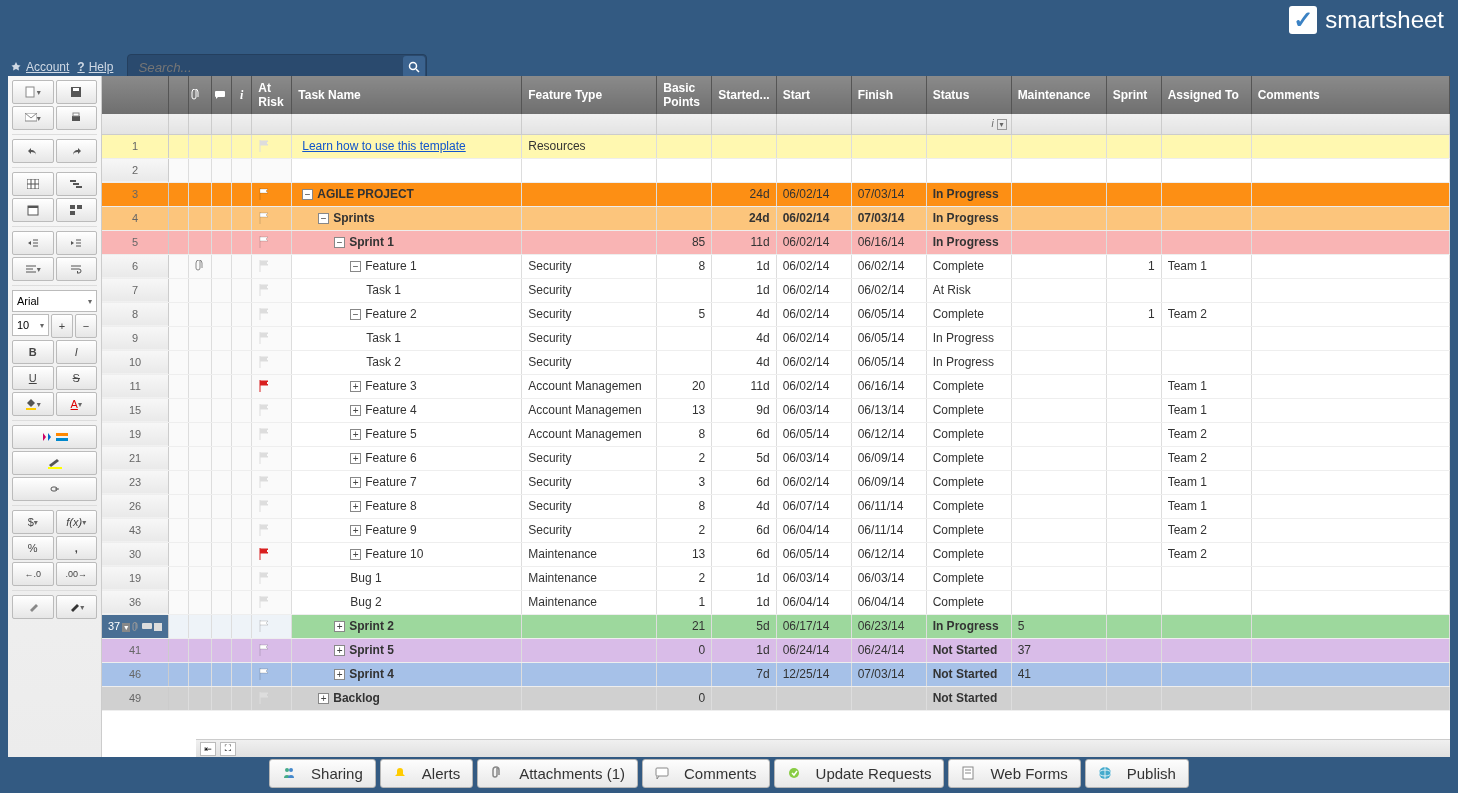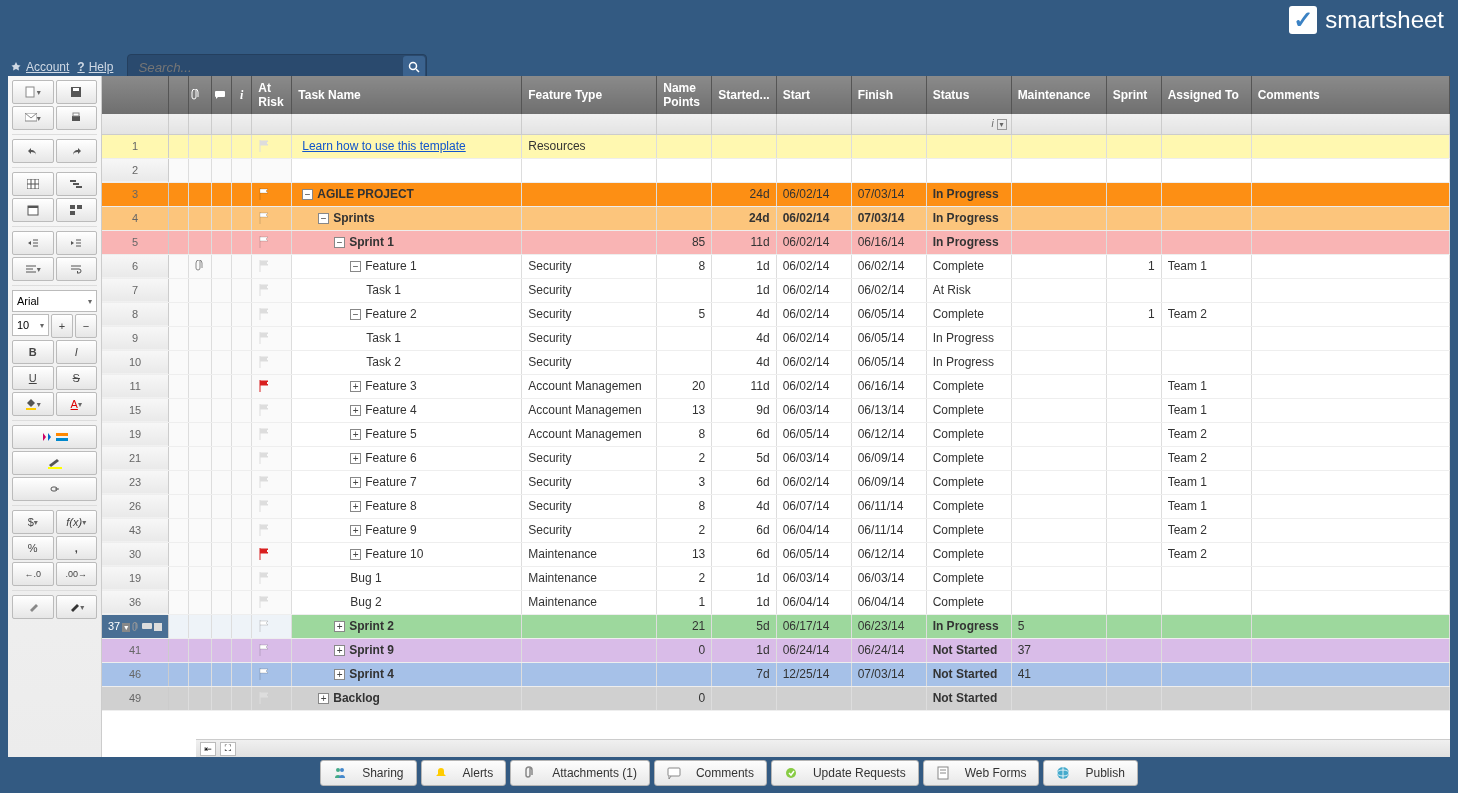--- a/index.html
+++ b/index.html
@@ -66,21 +66,21 @@
 
 tr.sel .rownum { background: #4a6f94 !important; color: #fff; }
 tr.sel .iconcell { background: #eef3f8 !important; }
 
 
 .gridfoot { position: absolute; bottom: 0; left: 94px; right: 0; height: 18px; background: linear-gradient(#f0f0f0,#e0e0e0); border-top: 1px solid #ccc; display: flex; align-items: center; padding: 0 4px; gap: 4px; }
 .gridfoot .fbtn { width: 16px; height: 14px; border: 1px solid #bbb; background: #fff; display: flex; align-items: center; justify-content: center; font-size: 9px; cursor: pointer; }
 
 
 .bottombar { position: absolute; bottom: 6px; left: 0; right: 0; height: 28px; display: flex; align-items: center; justify-content: center; gap: 4px; }
-.bottombar .bbtn { background: linear-gradient(#fdfdfd,#e8e8e8); border: 1px solid #b5b5b5; border-radius: 3px; padding: 5px 12px; font-size: 12px; color: #333; display: flex; align-items: center; gap: 15px; cursor: pointer; }
+.bottombar .bbtn { background: linear-gradient(#fdfdfd,#e8e8e8); border: 1px solid #b5b5b5; border-radius: 3px; padding: 5px 12px; font-size: 15px; color: #333; display: flex; align-items: center; gap: 15px; cursor: pointer; }
 .bicon { width: 14px; height: 14px; display: inline-block; }
 
 svg { display: block; }
 </style>
 </head>
 <body>
 
 <div class="topbar">
   <div class="link">
     <svg width="12" height="12" viewBox="0 0 12 12">
@@ -360,21 +360,21 @@
           <th class="small">
               <svg width="12" height="10">
                 <rect x="1" y="1" width="10" height="6" rx="1" fill="#fff"></rect>
                 <path d="M4 7l-2 2v-2" fill="#fff"></path>
               </svg>
             </th>
           <th class="small"><i style="color:#fff;font-family:serif">i</i></th>
           <th style="width:40px">At Risk</th>
           <th style="width:230px">Task Name</th>
           <th style="width:135px">Feature Type</th>
-          <th style="width:55px">Name Points</th>
+          <th style="width:55px">Basic Points</th>
           <th style="width:60px">Started...</th>
           <th style="width:75px">Start</th>
           <th style="width:75px">Finish</th>
           <th style="width:85px">Status</th>
           <th style="width:95px">Maintenance</th>
           <th style="width:55px">Sprint</th>
           <th style="width:90px">Assigned To</th>
           <th>Comments</th>
         </tr>
         <tr class="subhdr">
@@ -896,21 +896,21 @@
     <td class="rownum">41</td>
     <td class="iconcell"></td>
     <td class="iconcell"></td>
     <td class="iconcell"></td>
     <td class="iconcell"></td>
     <td class="iconcell">
               <svg width="12" height="14" viewBox="0 0 12 14">
                 <path d="M2 1v12M2 2h8l-2 2 2 2H2" fill="#fff" stroke="rgba(0,0,0,0.15)"></path>
               </svg>
             </td>
-    <td class="taskname"><span class="indent" style="width:42px"></span><span class="expander">+</span><b>Sprint 9</b></td>
+    <td class="taskname"><span class="indent" style="width:42px"></span><span class="expander">+</span><b>Sprint 5</b></td>
     <td></td>
     <td class="num">0</td>
     <td class="num">1d</td>
     <td>06/24/14</td>
     <td>06/24/14</td>
     <td><b>Not Started</b></td>
     <td>37</td>
     <td class="num"></td>
     <td></td>
     <td></td>

